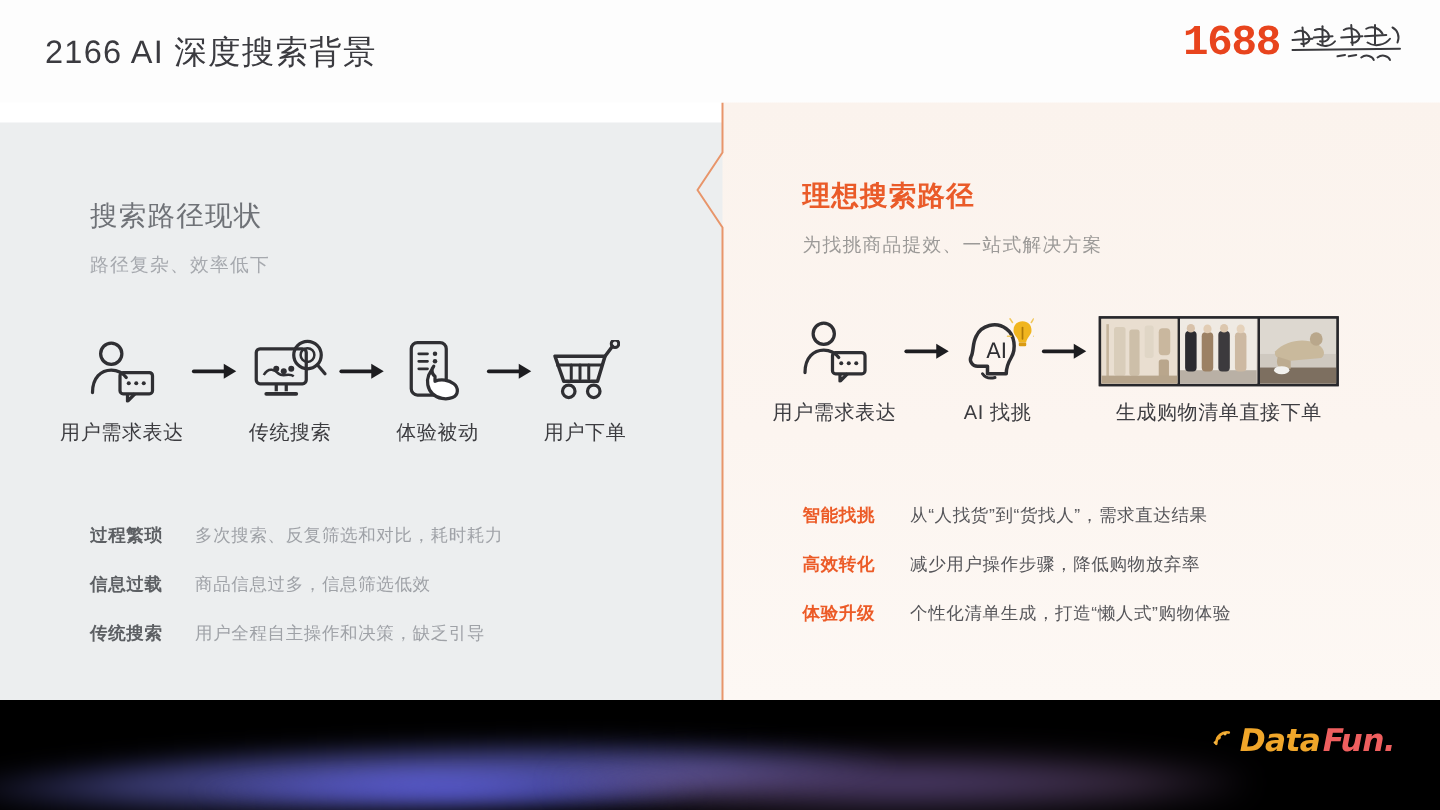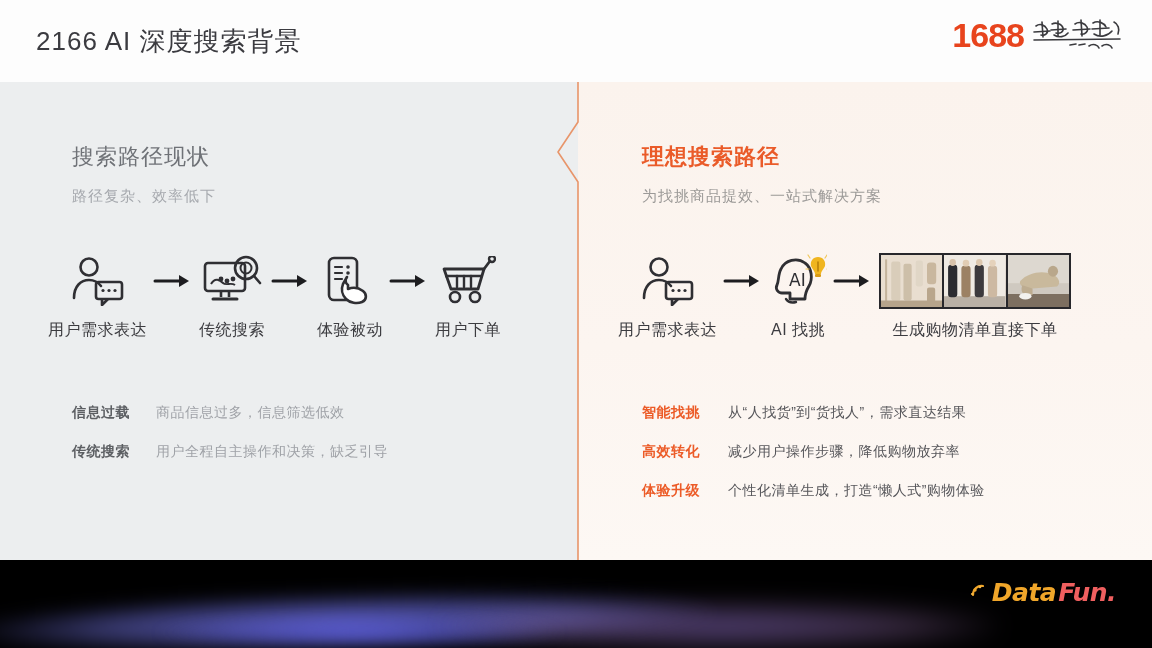--- a/index.html
+++ b/index.html
@@ -48,39 +48,39 @@
     display: flex;
     align-items: flex-end;
     gap: 8px;
   }
   .brand-1688 {
     font-size: 34px;
     font-weight: 700;
     color: #e8441d;
     letter-spacing: -1px;
     line-height: 1;
-    font-family: Liberation Sans, sans-serif;
+    font-family: Liberation Mono, monospace;
   }
   .brand-calligraphy {
     position: relative;
     width: 92px;
     height: 34px;
   }
   .brand-calligraphy svg { display:block; }
 
   
   .panels {
     position: absolute;
     left: 0; top: 82px;
     width: 1152px;
     height: 478px;
   }
   .panel-left {
     position: absolute;
-    left: 0; top: 0;
+    left: 0; top: 16px;
     width: 680px;
     height: 478px;
     background: #eceeef;
   }
   .panel-right {
     position: absolute;
     left: 578px; top: 0;
     width: 574px;
     height: 478px;
     background: linear-gradient(180deg, #fbf3ed 0%, #fcf5f0 55%, #fdf8f4 100%);
@@ -386,20 +386,24 @@
               <circle cx="52" cy="3" r="3" stroke="#2f2f33" stroke-width="2.4" fill="none"></circle>
               <circle cx="15" cy="41" r="5" stroke="#2f2f33" stroke-width="2.6" fill="none"></circle>
               <circle cx="35" cy="41" r="5" stroke="#2f2f33" stroke-width="2.6" fill="none"></circle>
             </svg>
           </div>
           <div class="step-label">用户下单</div>
         </div>
       </div>
 
       <div class="bullets bullets-left">
+        <div class="bullet-row">
+          <span class="bullet-key bullet-key-left">过程繁琐</span>
+          <span class="bullet-val bullet-val-left">多次搜索、反复筛选和对比，耗时耗力</span>
+        </div>
         <div class="bullet-row">
           <span class="bullet-key bullet-key-left">信息过载</span>
           <span class="bullet-val bullet-val-left">商品信息过多，信息筛选低效</span>
         </div>
         <div class="bullet-row">
           <span class="bullet-key bullet-key-left">传统搜索</span>
           <span class="bullet-val bullet-val-left">用户全程自主操作和决策，缺乏引导</span>
         </div>
       </div>
     </div>

